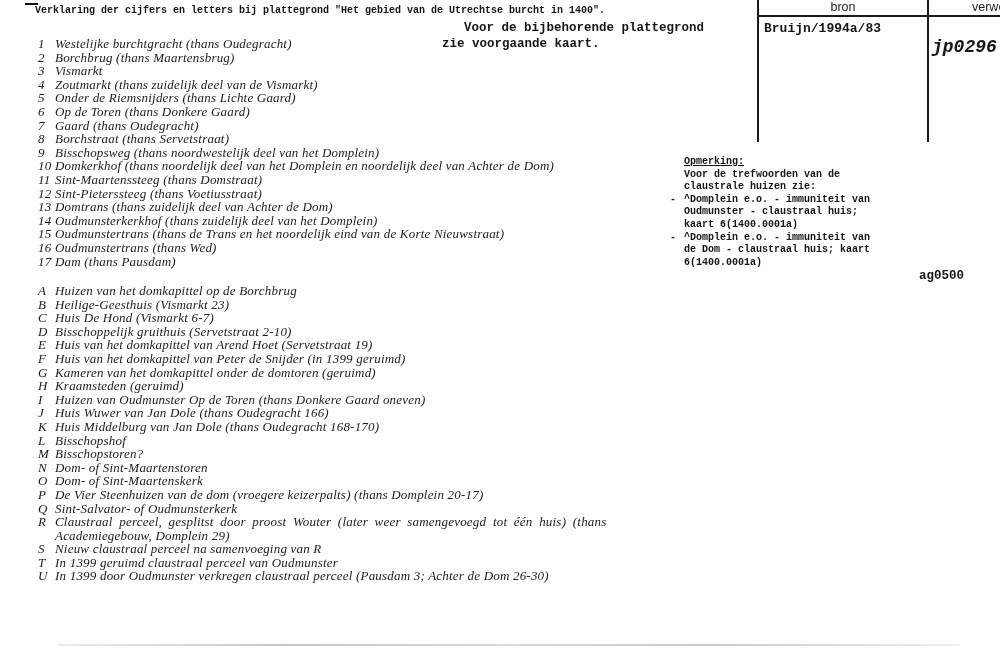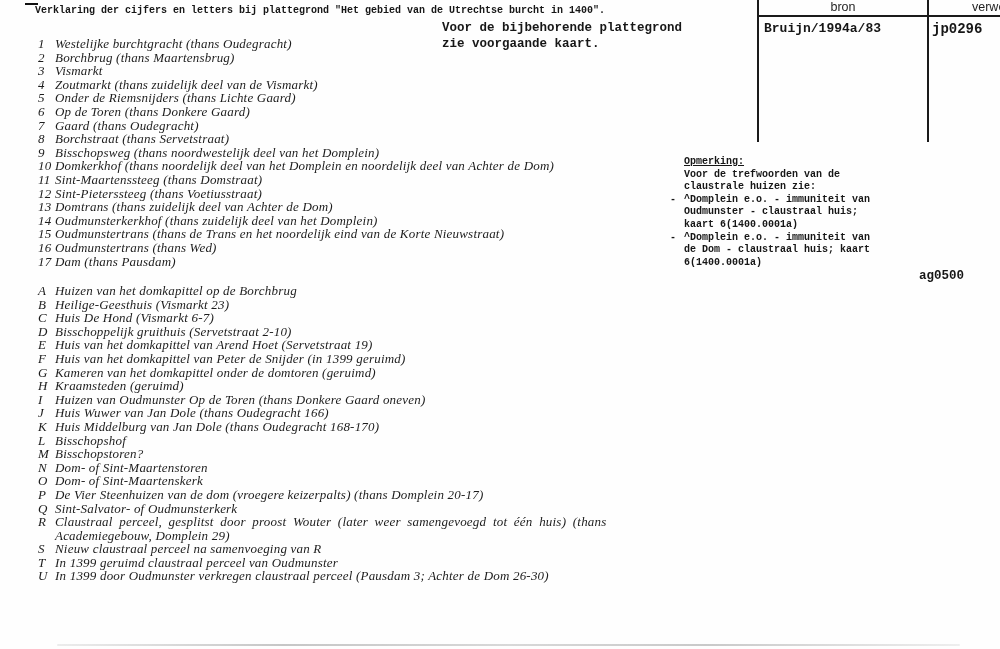--- a/index.html
+++ b/index.html
@@ -10,31 +10,31 @@
     overflow: hidden;
     font-family: "Liberation Serif", serif;
     color: #1c1c1c;
   }
   .mono { font-family: "Liberation Mono", "DejaVu Sans Mono", monospace; font-weight: bold; color: #161616; }
   .sans { font-family: "Liberation Sans", sans-serif; color: #1f1f1f; }
 
   .corner-dash { position: absolute; left: 25px; top: 3px; width: 13px; height: 2px; background: #111; }
 
   .doc-title { position: absolute; left: 35px; top: 5px; font-size: 10px; white-space: nowrap; }
-  .subtitle1 { position: absolute; left: 442px; top: 21px; font-size: 12.5px; white-space: nowrap; }
+  .subtitle1 { position: absolute; left: 464px; top: 21px; font-size: 12.5px; white-space: nowrap; }
   .subtitle2 { position: absolute; left: 442px; top: 37px; font-size: 12.5px; white-space: nowrap; }
 
   
   .tbl-vline1 { position: absolute; left: 757px; top: 0; width: 2px; height: 142px; background: #1a1a1a; }
   .tbl-vline2 { position: absolute; left: 927px; top: 0; width: 2px; height: 142px; background: #1a1a1a; }
   .tbl-hline  { position: absolute; left: 757px; top: 15px; width: 243px; height: 2px; background: #1a1a1a; }
   .tbl-label1 { position: absolute; left: 759px; top: 0px; width: 168px; text-align: center; font-size: 12.5px; }
   .tbl-label2 { position: absolute; left: 936px; top: 0px; font-size: 12.5px; margin-left: 36px; }
   .tbl-value1 { position: absolute; left: 764px; top: 21px; font-size: 13px; }
-  .tbl-value2 { position: absolute; left: 932px; top: 21px; font-size: 14px; }
+  .tbl-value2 { position: absolute; left: 932px; top: 37px; font-size: 18px; font-style: italic; }
 
   
   .doc-list { position: absolute; left: 30px; font-size: 13px; font-style: italic; letter-spacing: 0.2px; }
   .numbered-list { top: 37px; }
   .lettered-list { top: 284px; }
   .doc-row { display: flex; line-height: 13.6px; }
   .doc-marker { display: inline-block; width: 17px; margin-left: 8px; flex: none; }
   .doc-text { display: block; width: 625px; white-space: pre-wrap; text-align: left; }
   .lettered-list .doc-row:nth-child(18) .doc-text::first-line { word-spacing: 3.2px; }
 

